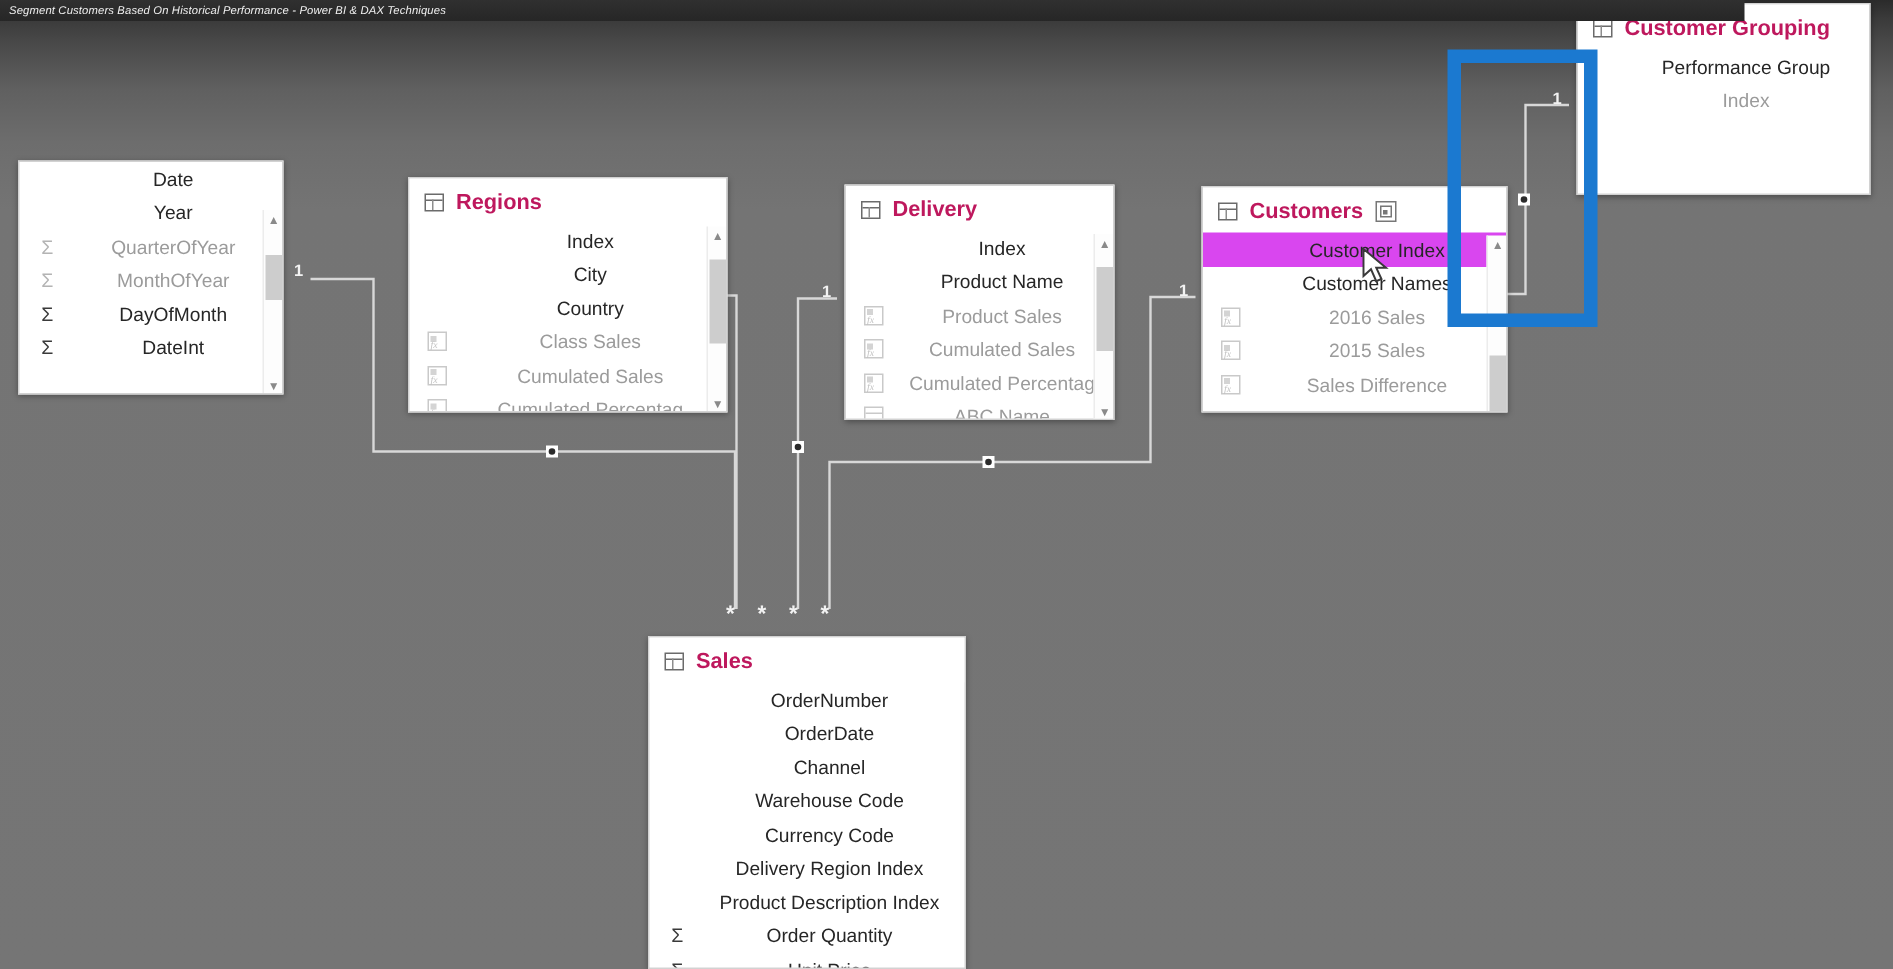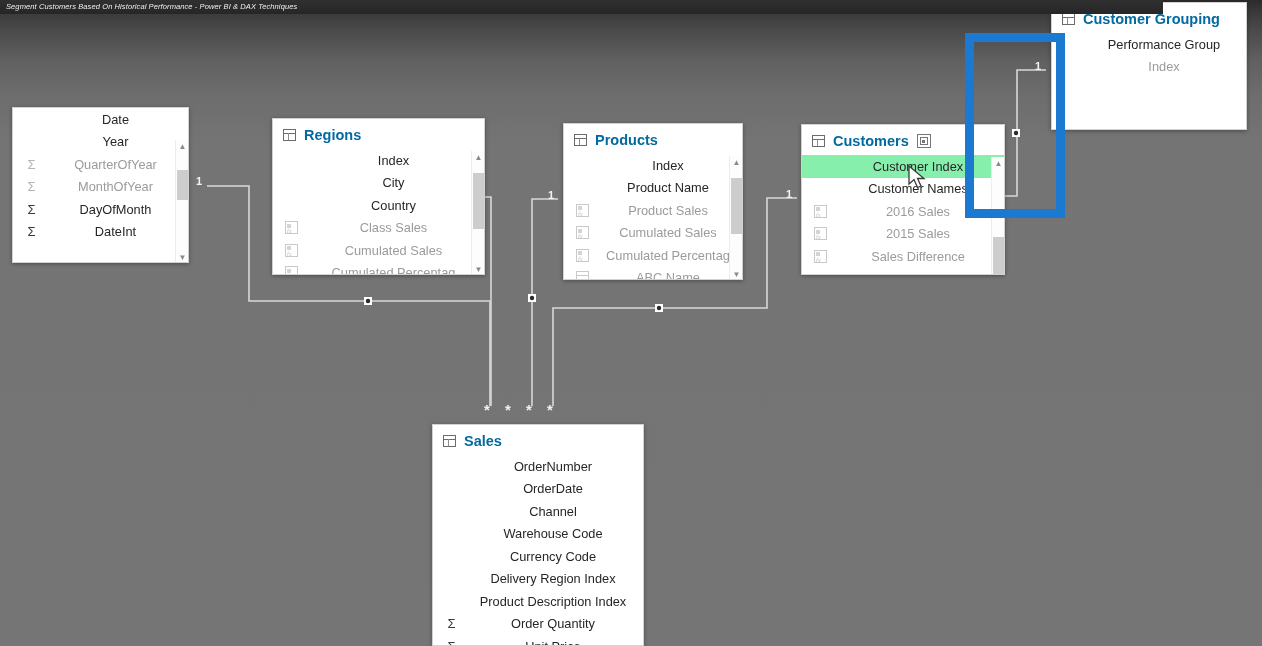--- a/index.html
+++ b/index.html
@@ -64,21 +64,21 @@
   .tbl-header {
     display: flex;
     align-items: center;
     gap: 8px;
     padding: 8px 10px 6px 10px;
     background: #ffffff;
   }
   .tbl-title {
     font-size: 14.5px;
     font-weight: bold;
-    color: #0369a1;
+    color: #be185d;
     white-space: nowrap;
   }
   .grid-icon {
     width: 13px; height: 12px;
     border: 1.3px solid #6b6b6b;
     position: relative;
     flex: 0 0 auto;
   }
   .grid-icon::before {
     content: ""; position: absolute;
@@ -113,21 +113,21 @@
     align-items: center;
     height: 22.5px;
     padding-left: 30px;
     font-size: 12.8px;
     color: #262626;
     white-space: nowrap;
     position: relative;
     justify-content: center;
   }
   .fld.dim { color: #9b9b9b; }
-  .fld.sel { background: #86efac; }
+  .fld.sel { background: #d946ef; }
   .fld .ico {
     position: absolute;
     left: 12px;
     width: 13px; height: 13px;
     display: inline-block;
   }
   
   .ico-sigma {
     font-size: 13px;
     line-height: 13px;
@@ -292,21 +292,21 @@
         </div>
         <div class="vscroll" style="top: 32px; height: 125px;">
           <div class="arrow up">▲</div>
           <div class="arrow down">▼</div>
           <div class="thumb" style="top: 22px; height: 56px;"></div>
         </div>
       </div>
       <div class="tbl" style="left: 563px; top: 123px; width: 180px; height: 157px;">
         <div class="tbl-header">
           <span class="grid-icon"></span>
-          <span class="tbl-title">Products</span>
+          <span class="tbl-title">Delivery</span>
         </div>
         <div class="tbl-fields">
           <div class="fld">
             <span>Index</span>
           </div>
           <div class="fld">
             <span>Product Name</span>
           </div>
           <div class="fld dim">
             <span class="ico ico-measure"></span>

